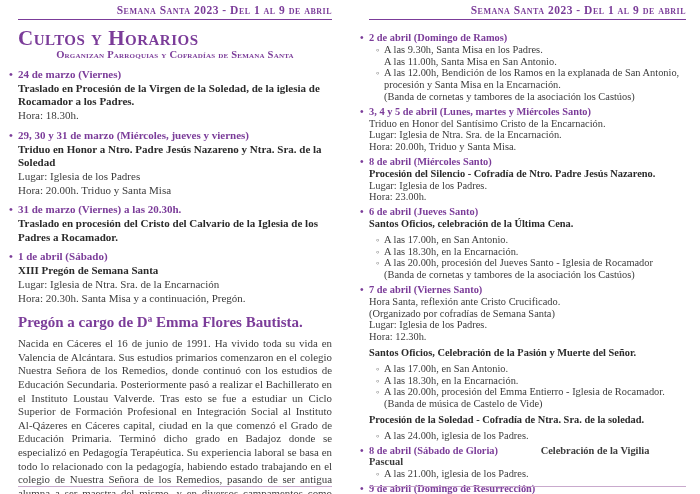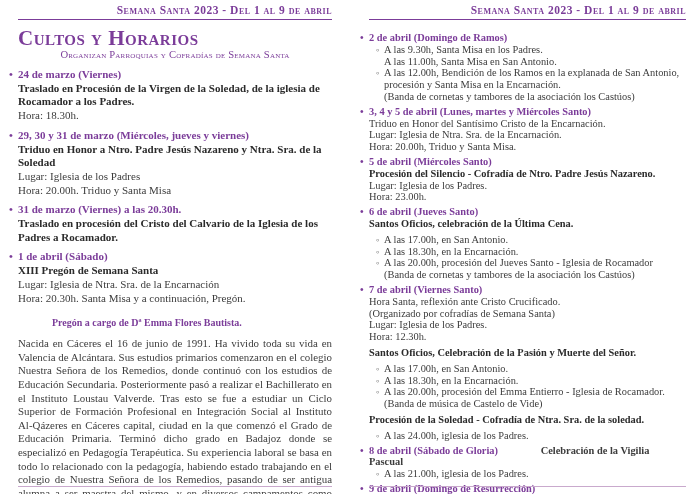--- a/index.html
+++ b/index.html
@@ -40,21 +40,21 @@
     font-weight: bold;
     color: var(--purple);
     font-size: 21px;
     line-height: 20px;
     margin-top: 8px;
     letter-spacing: 0.5px;
   }
   .doc-subtitle {
     text-align: center;
     font-variant: small-caps;
-    font-weight: normal;
+    font-weight: bold;
     color: var(--purple);
     font-size: 10.6px;
     line-height: 11px;
     margin-top: 1px;
     letter-spacing: 0.2px;
   }
 
   .events { margin-top: 8px; }
   .col-right .events { margin-top: 12px; }
 
@@ -76,23 +76,22 @@
   .line.normal { color: var(--body); }
   .line.sub     { position: relative; padding-left: 15px; color: var(--body); }
   .line.subcont { padding-left: 15px; color: var(--body); }
   .sub-bullet { position: absolute; left: 7px; top: 0; font-size: 92%; color: #555; }
   .line.gap { margin-top: 4px; }
 
   .pregon-heading {
     margin-top: 11px;
     color: var(--purple);
     font-weight: bold;
-    font-size: 10px;
+    font-size: 15px;
     line-height: 13px;
-    margin-left: 34px;
   }
   .bio-paragraph {
     margin: 8px 0 0 0;
     text-align: justify;
     font-size: 10.9px;
     line-height: 13.6px;
     color: var(--body);
   }
 
   .bottom-rule {
@@ -150,21 +149,21 @@
           <div class="line sub"><span class="sub-bullet">◦</span><span>A las 12.00h, Bendición de los Ramos en la explanada de San Antonio, procesión y Santa Misa en la Encarnación.</span></div>
           <div class="line subcont">(Banda de cornetas y tambores de la asociación los Castúos)</div>
         </div>
         <div class="event">
           <div class="date-row"><span class="bullet">•</span><span class="date-text">3, 4 y 5 de abril (Lunes, martes y Miércoles Santo)</span></div>
           <div class="line normal">Triduo en Honor del Santísimo Cristo de la Encarnación.</div>
           <div class="line normal">Lugar: Iglesia de Ntra. Sra. de la Encarnación.</div>
           <div class="line normal">Hora: 20.00h, Triduo y Santa Misa.</div>
         </div>
         <div class="event">
-          <div class="date-row"><span class="bullet">•</span><span class="date-text">5 de abril (Miércoles Santo)</span></div>
+          <div class="date-row"><span class="bullet">•</span><span class="date-text">8 de abril (Miércoles Santo)</span></div>
           <div class="line bold">Procesión del Silencio - Cofradía de Ntro. Padre Jesús Nazareno.</div>
           <div class="line normal">Lugar: Iglesia de los Padres.</div>
           <div class="line normal">Hora: 23.00h.</div>
         </div>
         <div class="event">
           <div class="date-row"><span class="bullet">•</span><span class="date-text">6 de abril (Jueves Santo)</span></div>
           <div class="line bold">Santos Oficios, celebración de la Última Cena.</div>
           <div class="line sub gap"><span class="sub-bullet">◦</span><span>A las 17.00h, en San Antonio.</span></div>
           <div class="line sub"><span class="sub-bullet">◦</span><span>A las 18.30h, en la Encarnación.</span></div>
           <div class="line sub"><span class="sub-bullet">◦</span><span>A las 20.00h, procesión del Jueves Santo - Iglesia de Rocamador</span></div>

